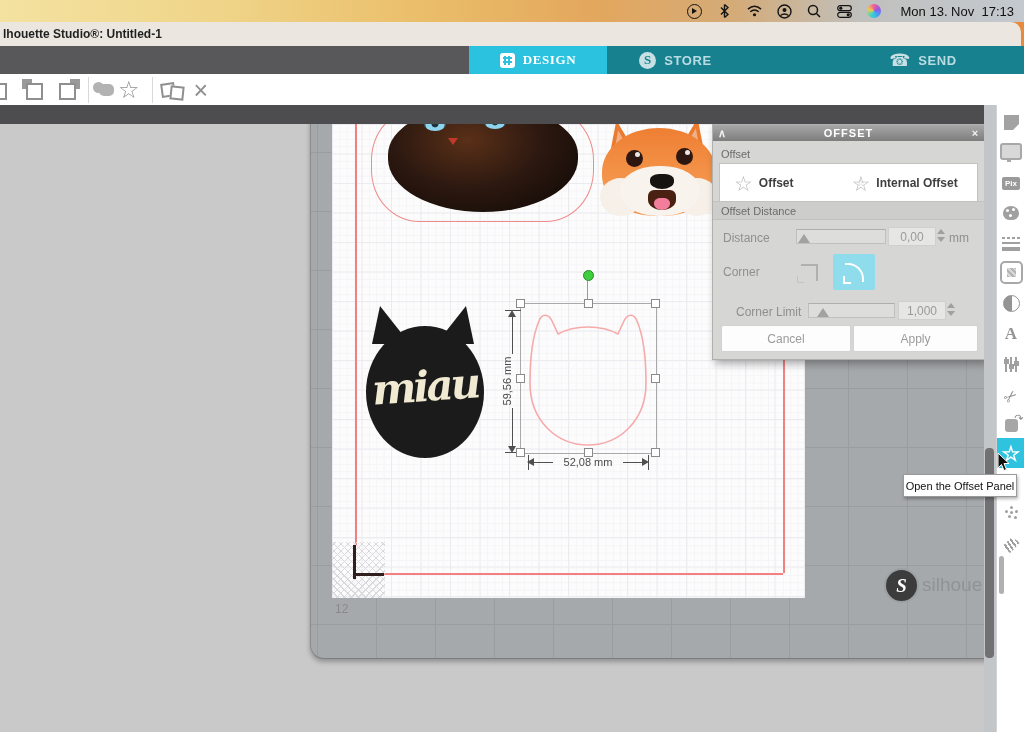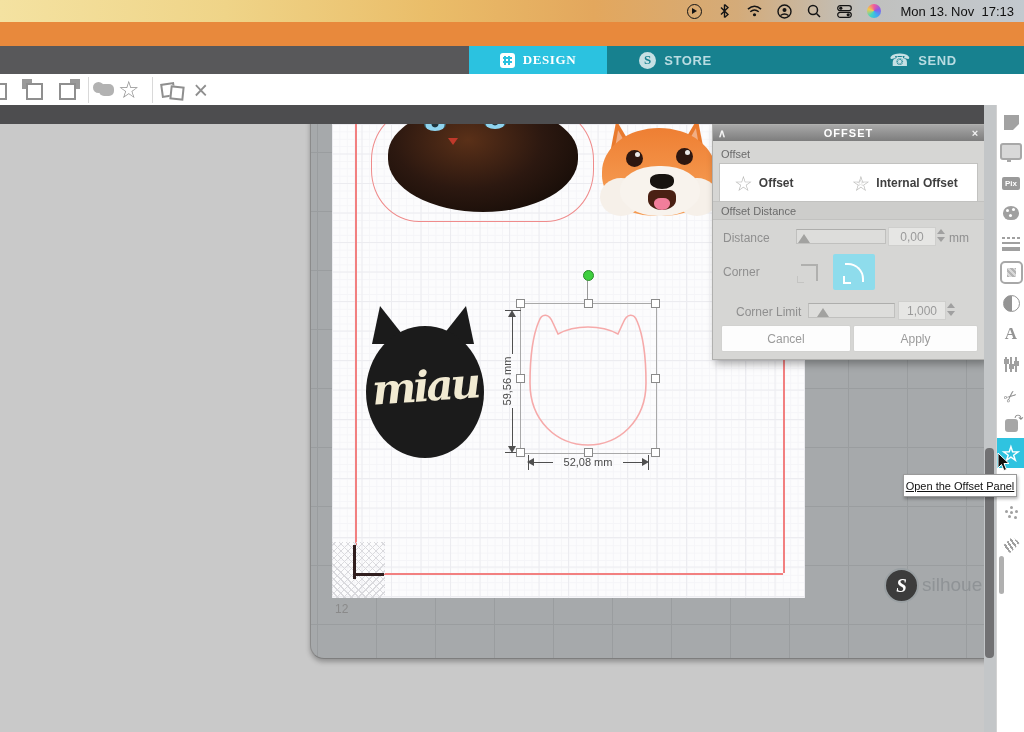--- a/index.html
+++ b/index.html
@@ -196,21 +196,21 @@
   .ic-stipple{width:16px;height:16px;position:relative;}
   .ic-stipple:after{content:"";position:absolute;left:7px;top:2px;width:3px;height:3px;border-radius:50%;background:#a0a0a0;
     box-shadow:-5px 4px 0 #a0a0a0,5px 4px 0 #a0a0a0,-2px 9px 0 #a0a0a0,4px 10px 0 #a0a0a0,0 5px 0 #a0a0a0;}
   .ic-hatch{width:18px;height:16px;background:repeating-linear-gradient(55deg,transparent 0 2px,#a0a0a0 2px 4px);
     clip-path:polygon(0 60%,55% 0,100% 35%,45% 100%);}
   .side-thumb{position:absolute;left:2px;top:451px;width:5px;height:38px;background:#b0b0b0;border-radius:3px;}
 
   
   .tooltip{left:903px;top:474px;width:112px;height:21px;background:#ffffff;border:1px solid #9a9a9a;
     box-shadow:1px 2px 3px rgba(0,0,0,.3);display:flex;align-items:center;justify-content:center;
-    font-size:11px;color:#111;z-index:20;white-space:nowrap;text-decoration:underline;}
+    font-size:11px;color:#111;z-index:20;white-space:nowrap;}
   .cursor{left:997px;top:452px;z-index:30;}
 </style>
 </head>
 <body>
 
 <div class="screen">
 
   <div class="abs menubar">
     <div class="status">
       <span class="mb-ic">
@@ -250,20 +250,23 @@
           </svg>
       </span>
       <span class="mb-ic">
           <span class="siri"></span>
         </span>
       <span class="clock">Mon 13. Nov  17:13</span>
     </div>
   </div>
 
   <div class="abs title-backdrop"></div>
+  <div class="abs titlebar">
+    <span>lhouette Studio®: Untitled-1</span>
+  </div>
 
   <div class="abs tabbar">
     <div class="abs tab-left-gap"></div>
     <div class="abs tab design">
       <span class="grid-ic"></span>
       <span class="tab-label">DESIGN</span>
     </div>
     <div class="abs tab store">
       <span class="s-circle">S</span>
       <span class="tab-label">STORE</span>

